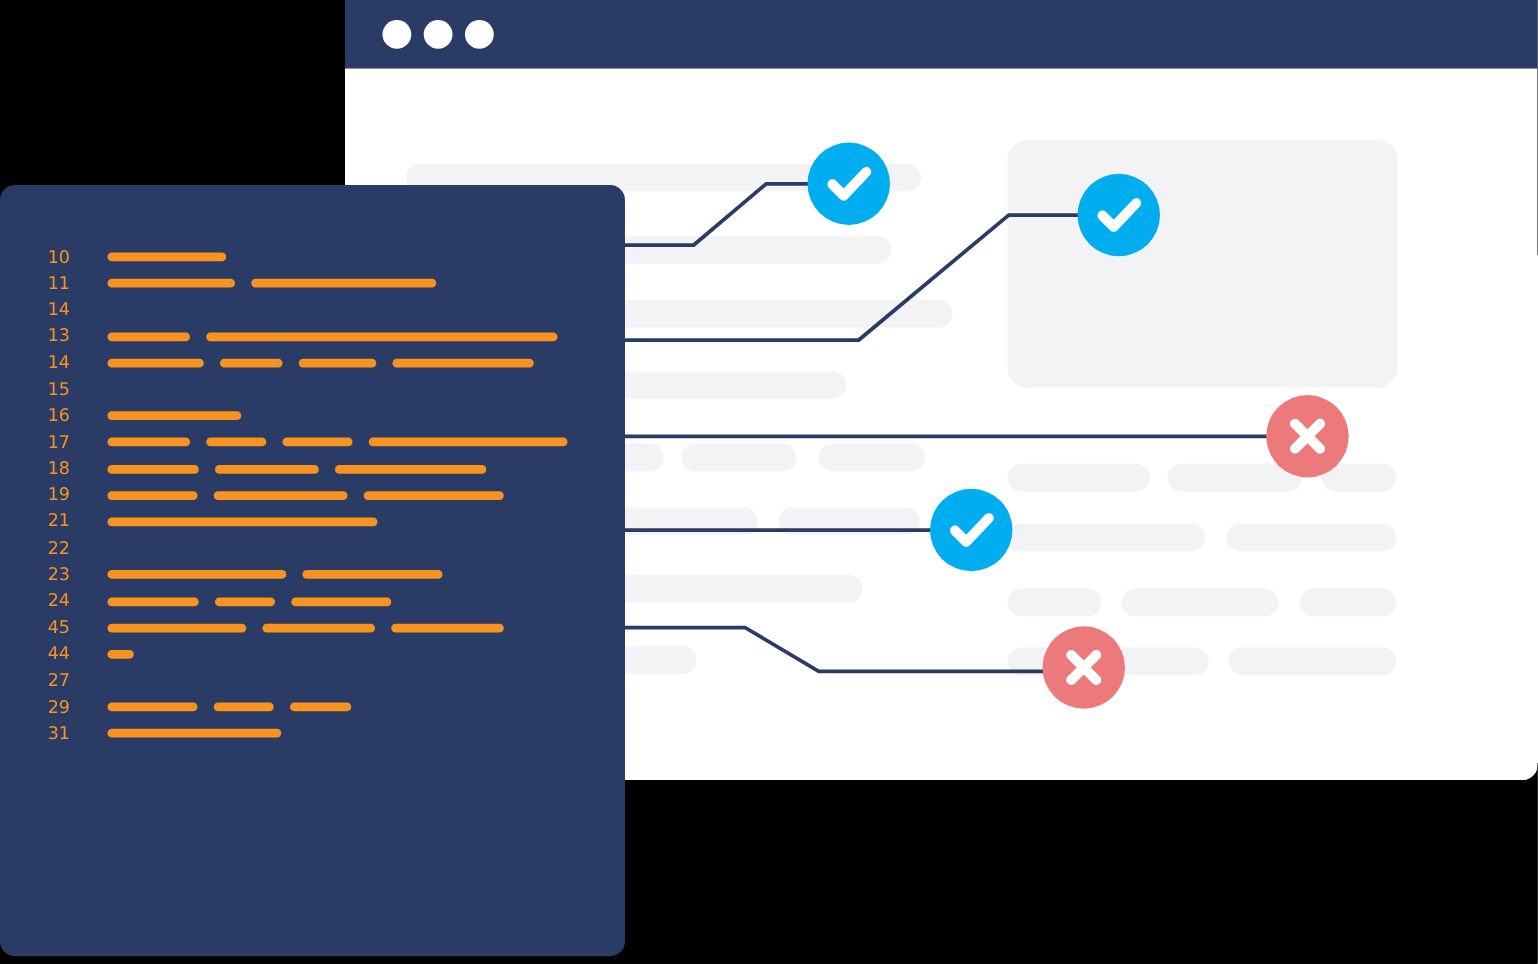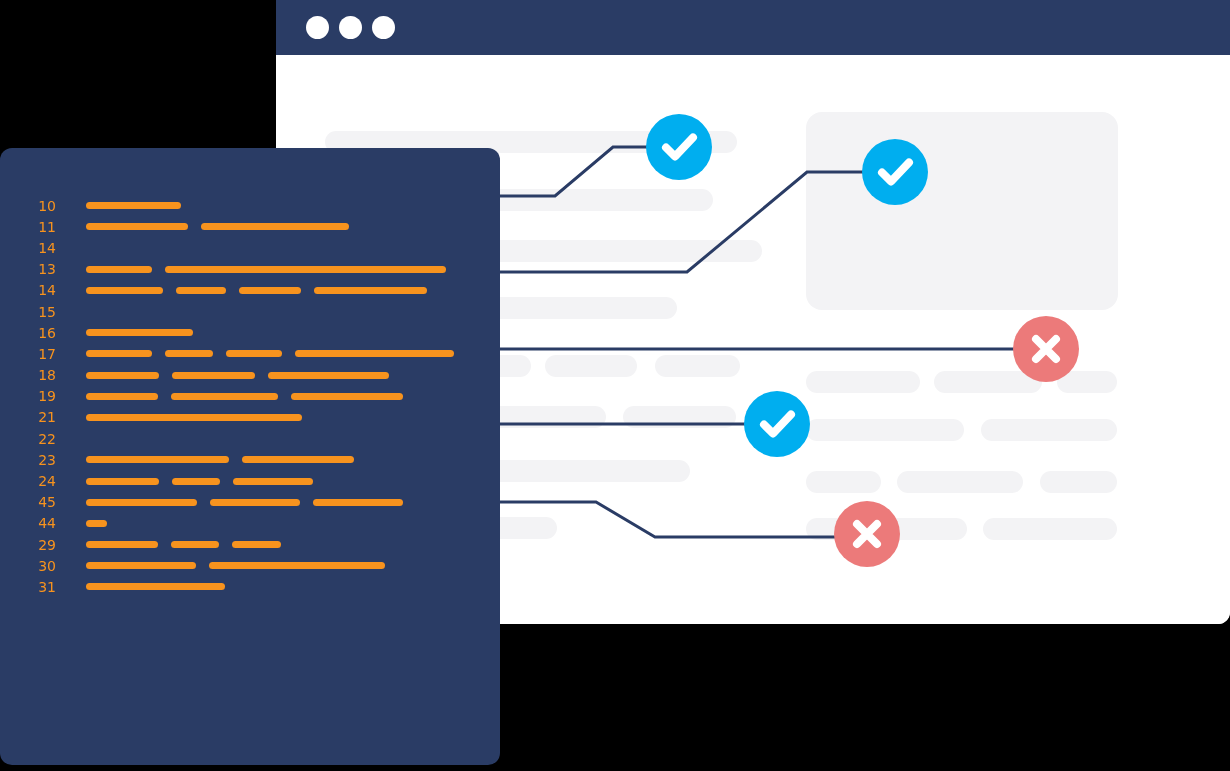--- a/index.html
+++ b/index.html
@@ -342,38 +342,34 @@
             <span class="tok" style="width: 90px;"></span>
           </span>
         </div>
         <div class="code-row">
           <span class="line-no">44</span>
           <span class="tokens">
             <span class="tok" style="width: 21px;"></span>
           </span>
         </div>
         <div class="code-row">
+          <span class="line-no">27</span>
+          <span class="tokens"></span>
+        </div>
+        <div class="code-row">
           <span class="line-no">29</span>
           <span class="tokens">
             <span class="tok" style="width: 72px;"></span>
             <span style="display: inline-block; width: 13px;"></span>
             <span class="tok" style="width: 48px;"></span>
             <span style="display: inline-block; width: 13px;"></span>
             <span class="tok" style="width: 49px;"></span>
           </span>
         </div>
         <div class="code-row">
-          <span class="line-no">30</span>
-          <span class="tokens">
-            <span class="tok" style="width: 110px;"></span>
-            <span style="display: inline-block; width: 13px;"></span>
-            <span class="tok" style="width: 176px;"></span>
-          </span>
-        </div>
-        <div class="code-row">
           <span class="line-no">31</span>
           <span class="tokens">
             <span class="tok" style="width: 139px;"></span>
           </span>
         </div>
       </div>
   </div>
 
 </div>
 

